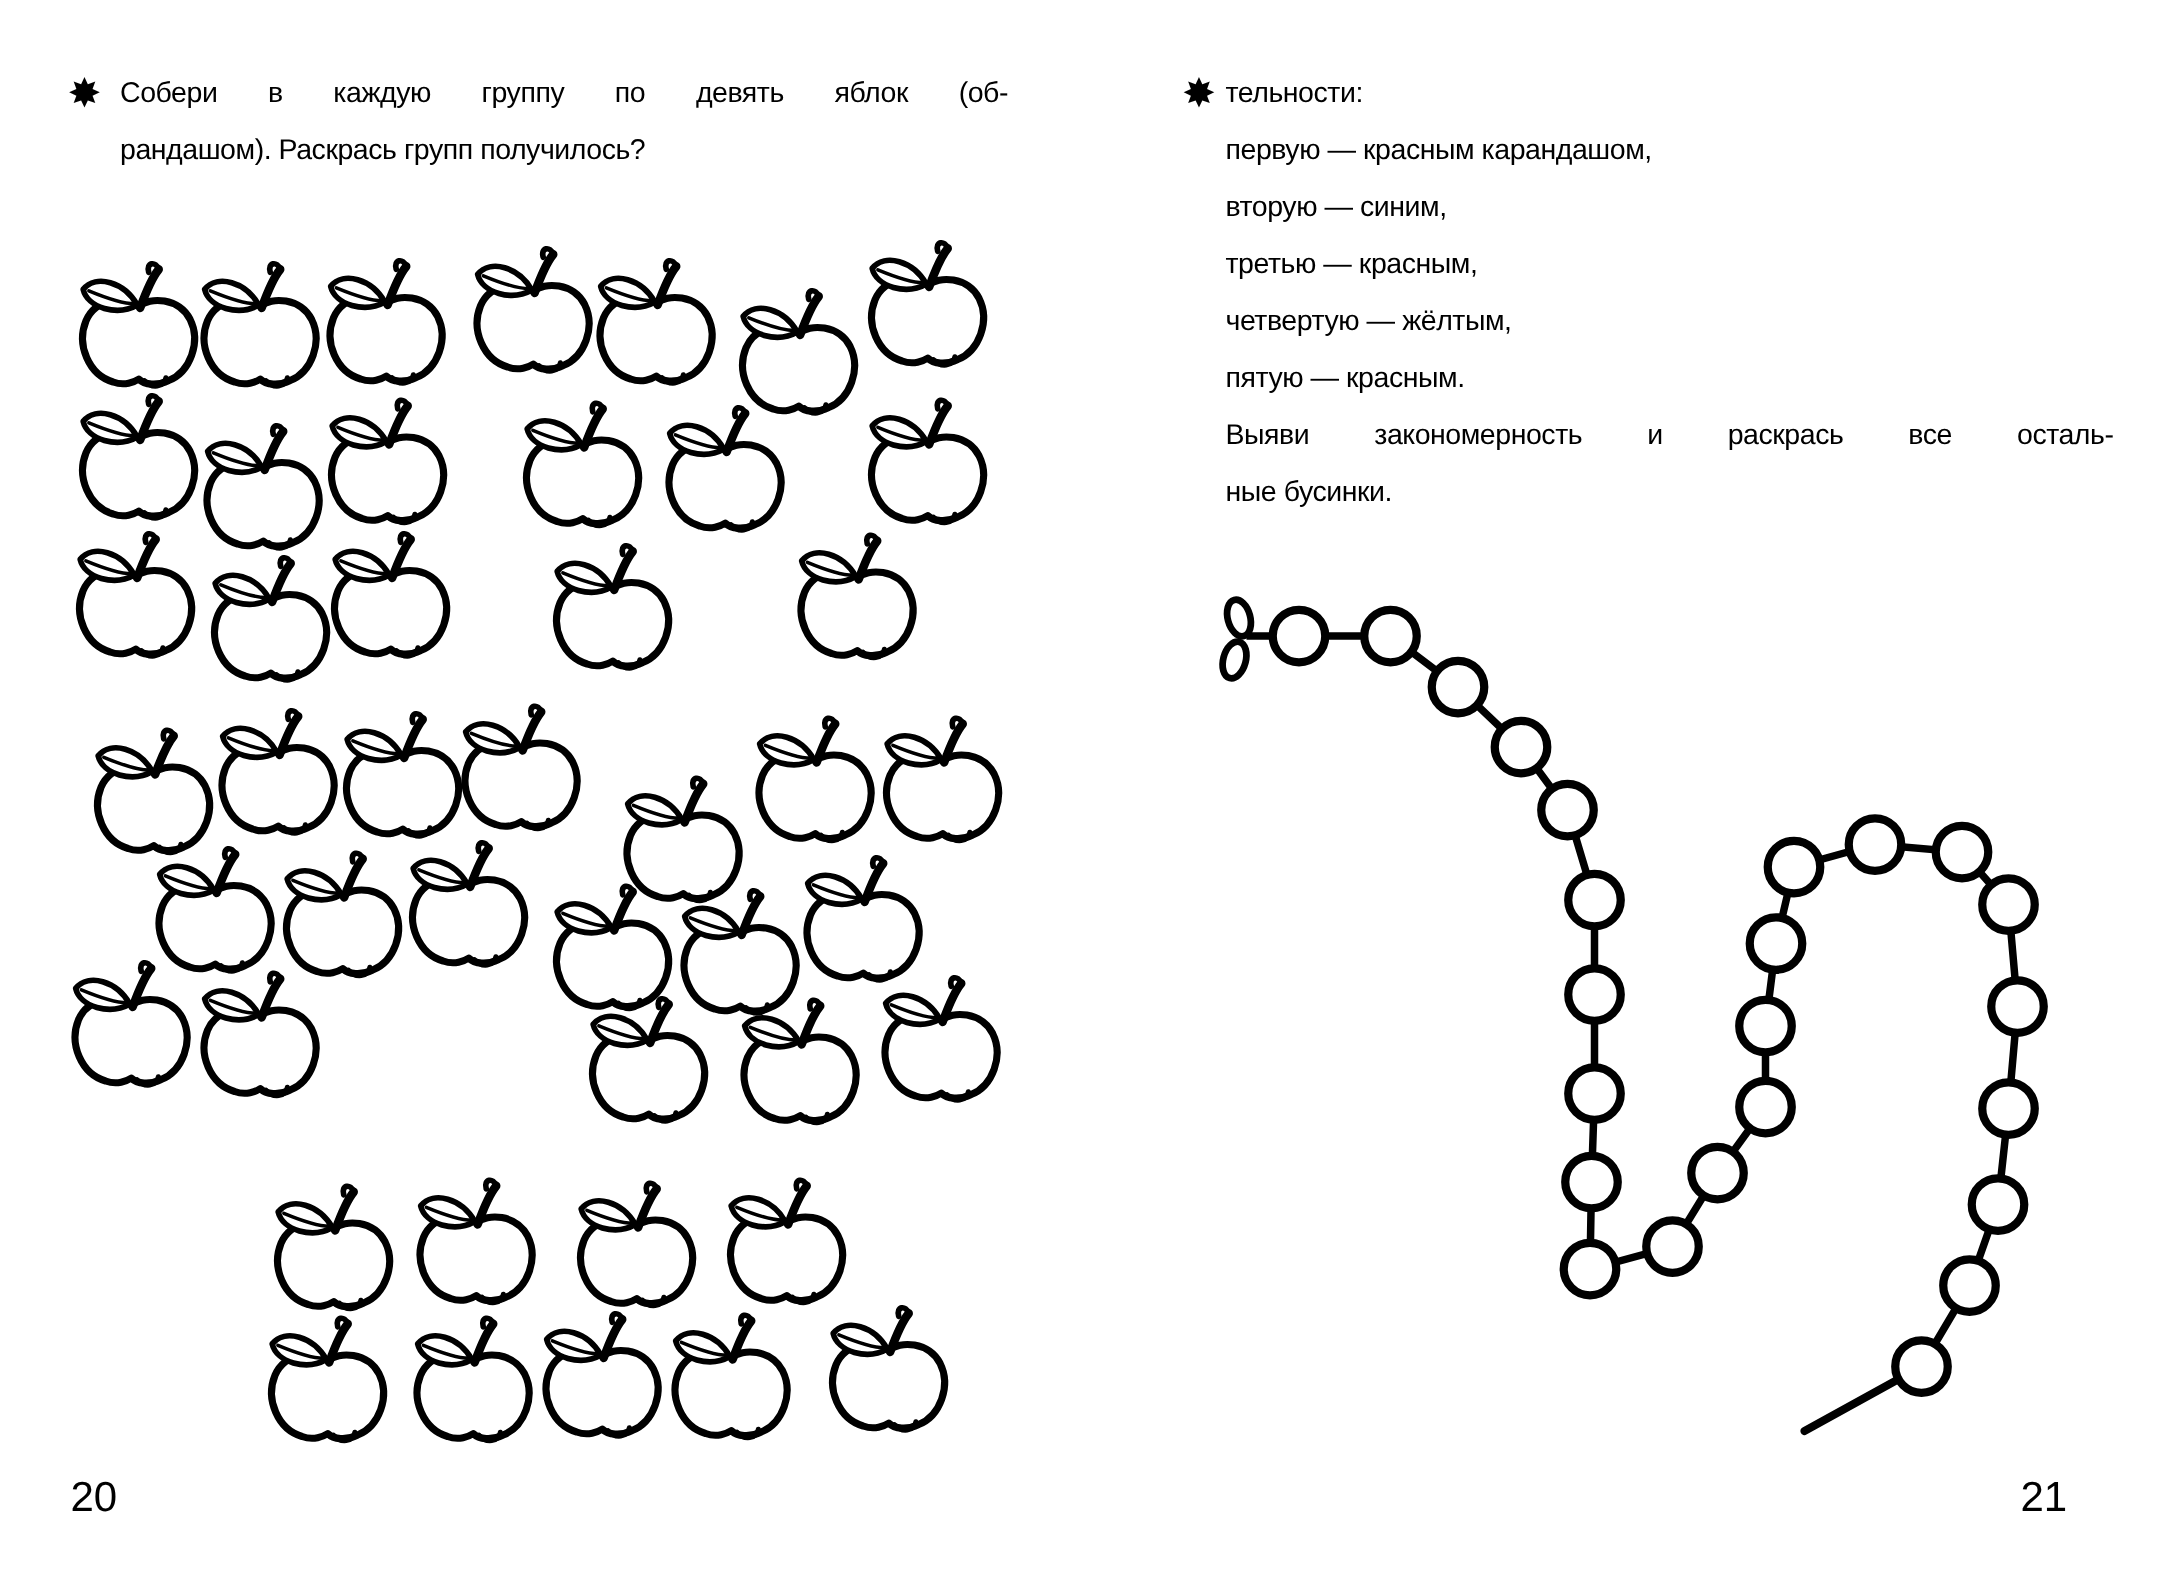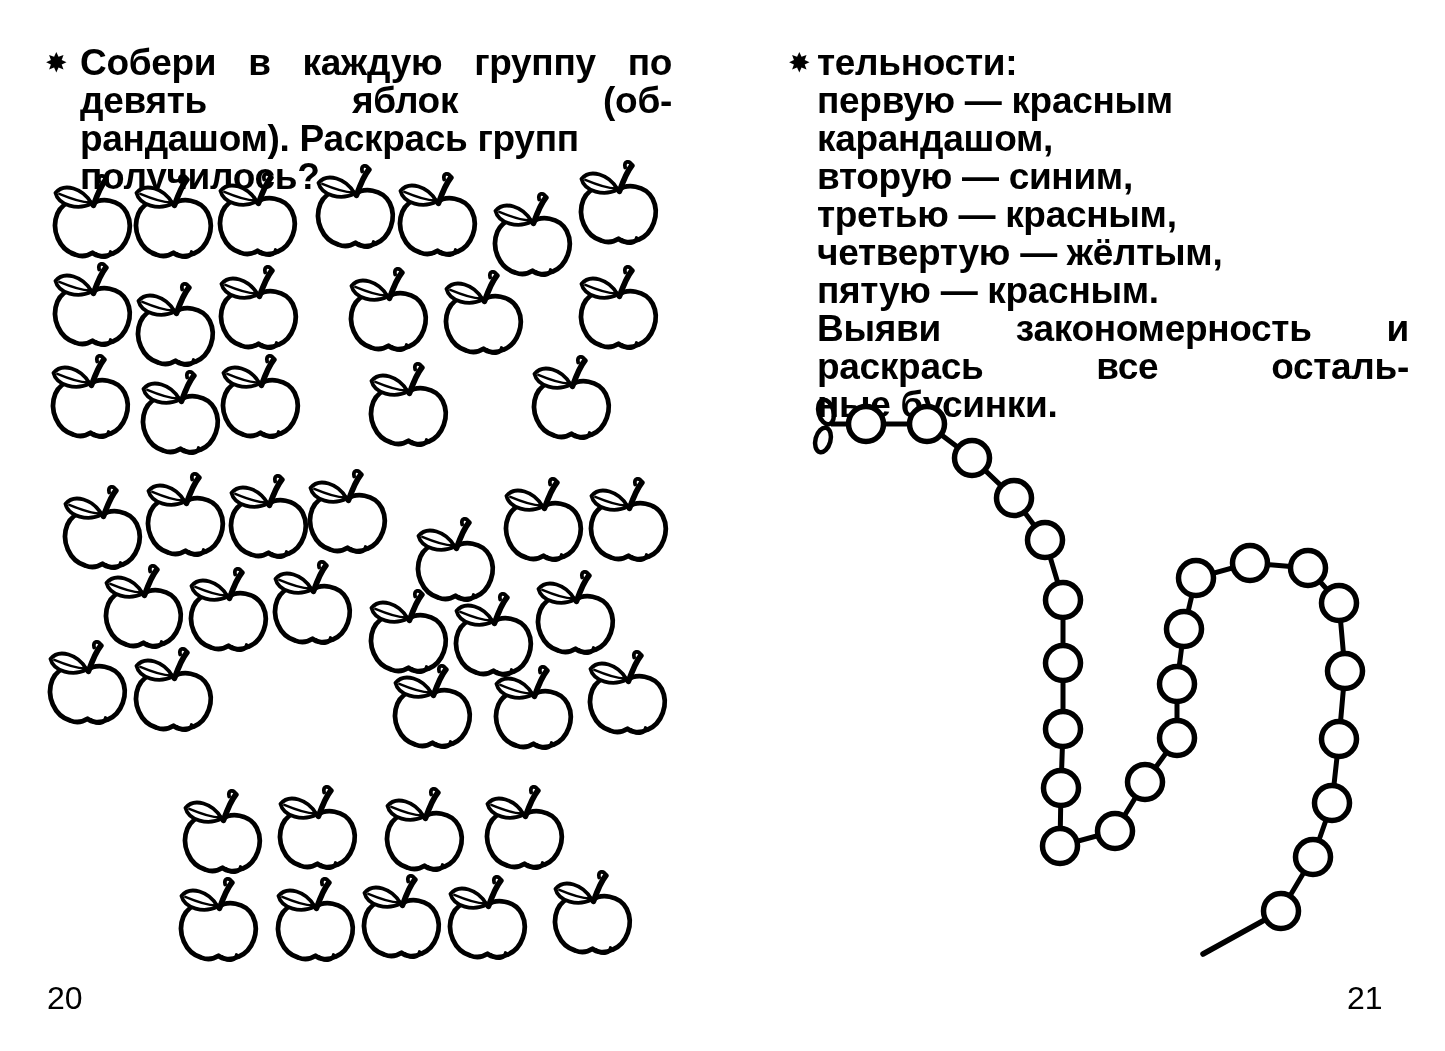--- a/index.html
+++ b/index.html
@@ -3,30 +3,30 @@
 <meta charset="utf-8">
 <style>
   html,body{margin:0;padding:0}
   body{
     width:1445px;height:1051px;position:relative;overflow:hidden;
     background:#ffffff;color:#000;
     font-family:"Liberation Sans", sans-serif;
   }
   .task{
     position:absolute;width:592px;
-    font-size:37px;line-height:38px;font-weight:700;
+    font-size:19px;line-height:38px;font-weight:400;
     letter-spacing:-0.3px;
   }
   .task .line{display:block}
   .task .just{text-align:justify;text-align-last:justify}
   .star{
     position:absolute;font-size:27px;line-height:38px;
     font-family:"DejaVu Sans", sans-serif;
   }
-  .pagenum{position:absolute;font-size:32px;line-height:24px}
+  .pagenum{position:absolute;font-size:28px;line-height:24px}
   .apple{position:absolute}
   #beads-svg{position:absolute;left:0;top:0;pointer-events:none}
   #beads-svg .bead{pointer-events:all}
   #defs-svg{position:absolute;width:0;height:0}
 </style>
 </head>
 <body>
 
 <svg id="defs-svg" aria-hidden="true">
   <defs>

